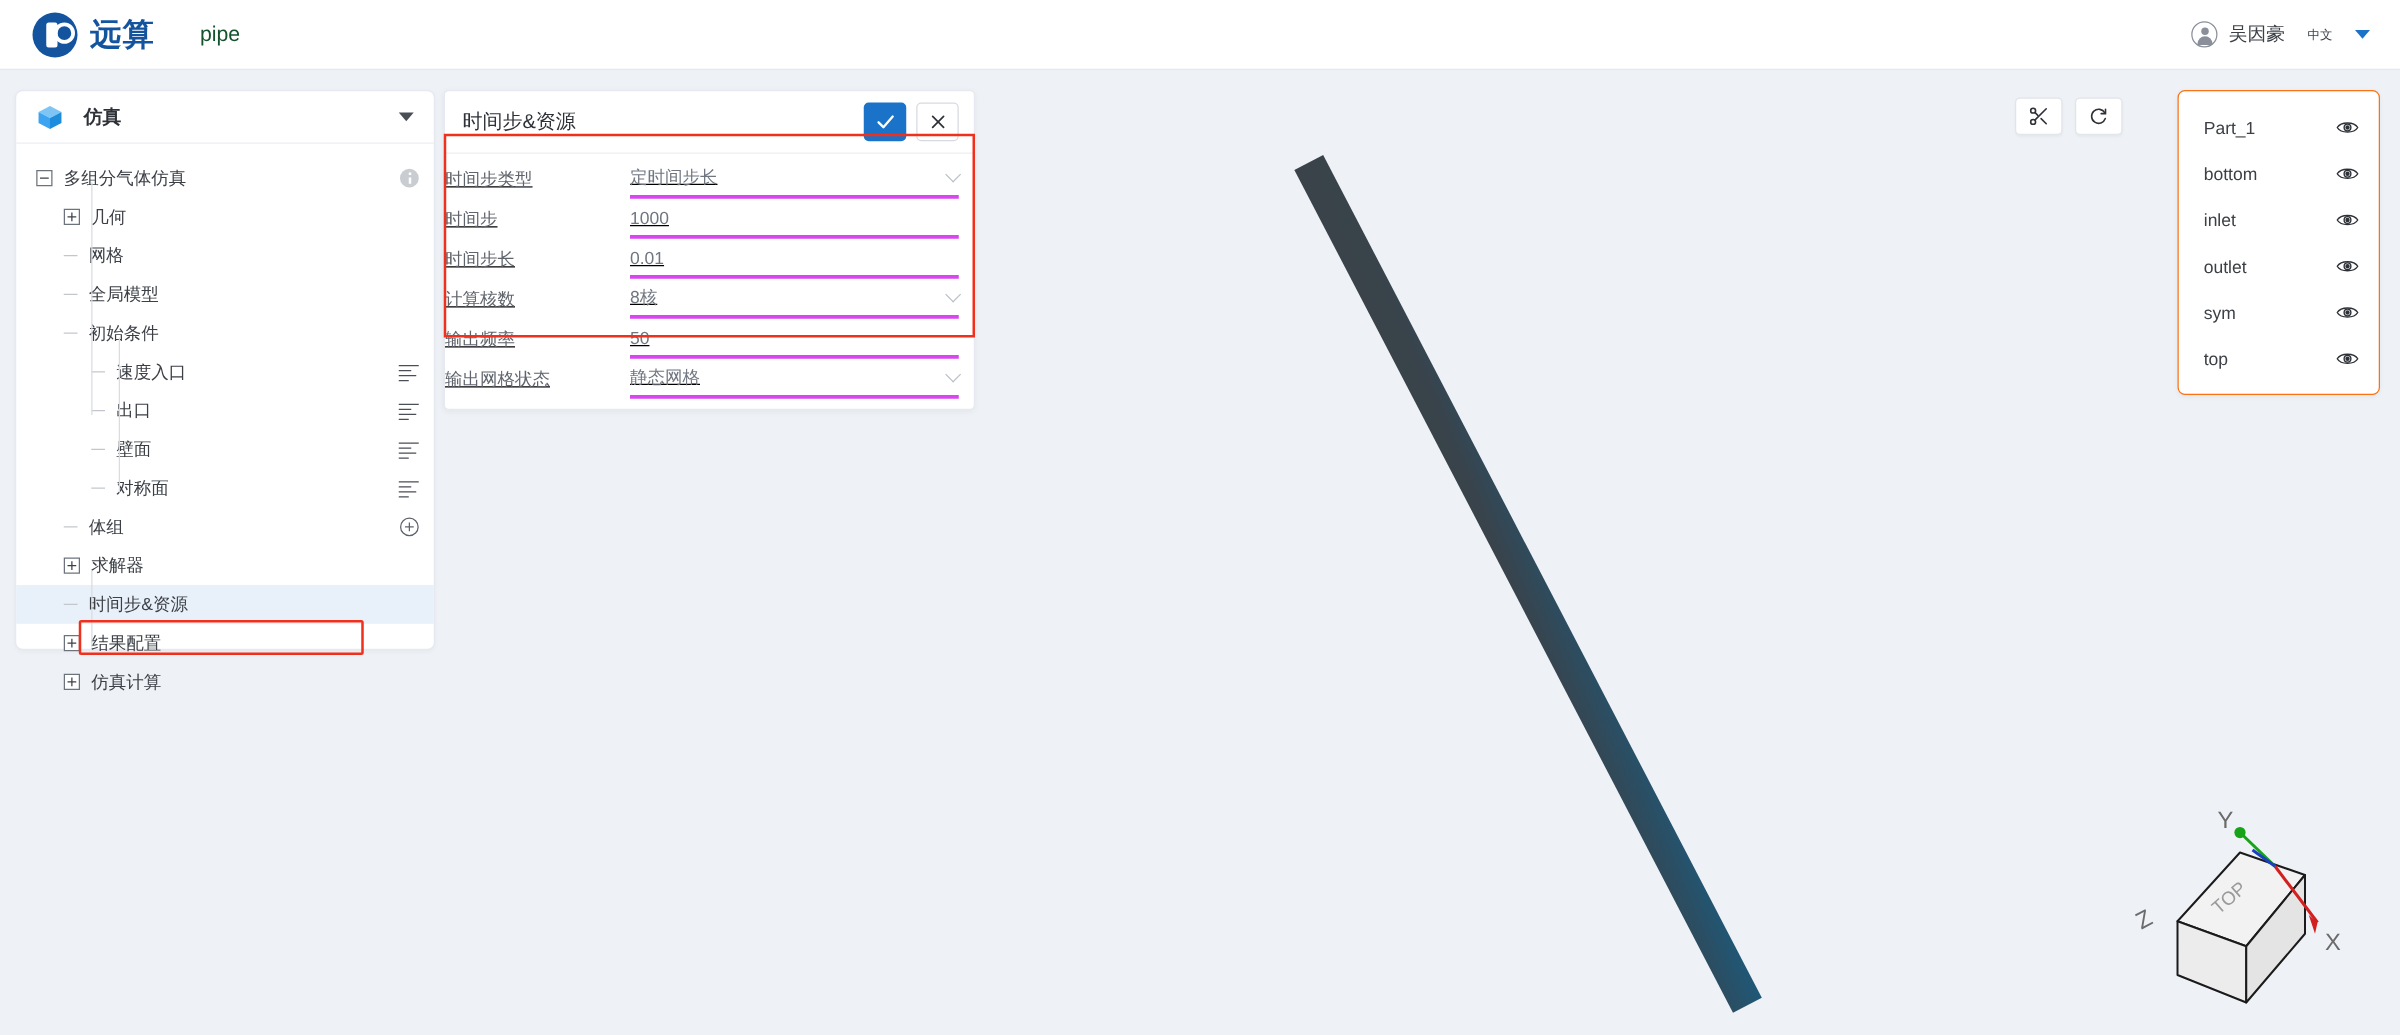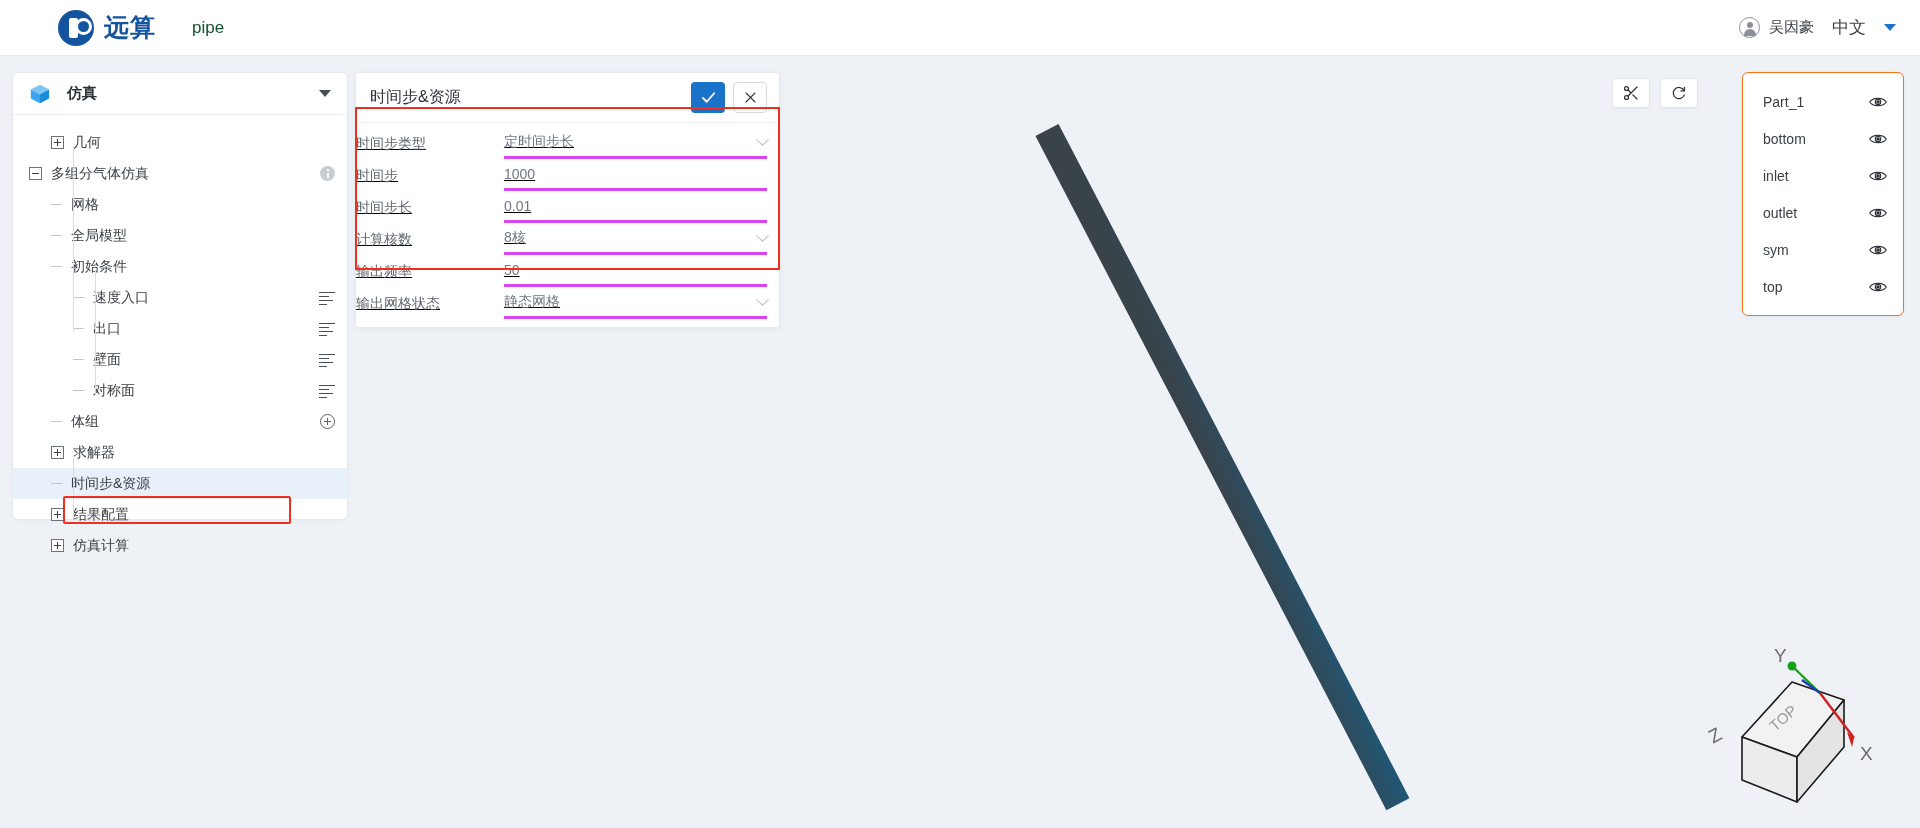--- a/index.html
+++ b/index.html
@@ -10,21 +10,20 @@
     overflow: hidden;
   }
 
   
   .topbar {
     position: absolute; left: 0; top: 0; width: 1920px; height: 56px;
     background: #ffffff;
     border-bottom: 1px solid #e4e7ed;
     display: flex; align-items: center;
     z-index: 30;
-    padding-left: 32px;
   }
   .brand { display: flex; align-items: center; margin-left: 26px; }
   .brand-logo {
     width: 36px; height: 36px; border-radius: 50%;
     background: #14549e;
     position: relative; flex: none;
   }
   .brand-logo::before {
     content: ""; position: absolute; left: 11px; top: 8px;
     width: 9px; height: 20px; border-radius: 2px;
@@ -54,21 +53,21 @@
   }
   .avatar-ic::before {
     content:""; position:absolute; left:6.5px; top:3.5px;
     width:6px; height:6px; border-radius:50%; background:#8a8f99;
   }
   .avatar-ic::after {
     content:""; position:absolute; left:3.5px; top:11px;
     width:12px; height:7px; border-radius:6px 6px 0 0; background:#8a8f99;
   }
   .user-name { font-size: 15px; color: #3b3f46; }
-  .lang { font-size: 17px; color: #3b3f46; }
+  .lang { font-size: 10px; color: #3b3f46; }
   .caret-down {
     width:0;height:0;border-left:6px solid transparent;border-right:6px solid transparent;
     border-top:7px solid #1a73c9;
   }
 
   
   .left-panel {
     position: absolute; left: 12px; top: 72px; width: 336px; height: 448px;
     background: #ffffff; border: 1px solid #e6e9ef; border-radius: 6px;
     box-shadow: 0 1px 4px rgba(0,0,0,0.04);
@@ -308,29 +307,29 @@
     <svg class="cube-ic" viewBox="0 0 24 24">
       <polygon points="12,2 22,7.2 12,12.4 2,7.2" fill="#7ec5f5"></polygon>
       <polygon points="2,7.2 12,12.4 12,22 2,16.8" fill="#3ba3ef"></polygon>
       <polygon points="12,12.4 22,7.2 22,16.8 12,22" fill="#1b8ddc"></polygon>
     </svg>
     <span class="lp-title">仿真</span>
     <span class="lp-caret"></span>
   </div>
   <div class="tree" id="tree">
       <div class="tree-row">
-        <span style="display: inline-block; flex: 0 0 auto; width: 38px;"></span>
-        <span class="sq-toggle plus"></span>
-        <span class="tree-label" style="margin-left: 9px;">几何</span>
-      </div>
-      <div class="tree-row">
         <span style="display: inline-block; flex: 0 0 auto; width: 16px;"></span>
         <span class="sq-toggle"></span>
         <span class="tree-label" style="margin-left: 9px;">多组分气体仿真</span>
         <span class="row-ic info-circle"></span>
+      </div>
+      <div class="tree-row">
+        <span style="display: inline-block; flex: 0 0 auto; width: 38px;"></span>
+        <span class="sq-toggle plus"></span>
+        <span class="tree-label" style="margin-left: 9px;">几何</span>
       </div>
       <div class="tree-row">
         <span style="display: inline-block; flex: 0 0 auto; width: 38px;"></span>
         <span class="dash"></span>
         <span class="tree-label" style="margin-left: 9px;">网格</span>
       </div>
       <div class="tree-row">
         <span style="display: inline-block; flex: 0 0 auto; width: 38px;"></span>
         <span class="dash"></span>
         <span class="tree-label" style="margin-left: 9px;">全局模型</span>

